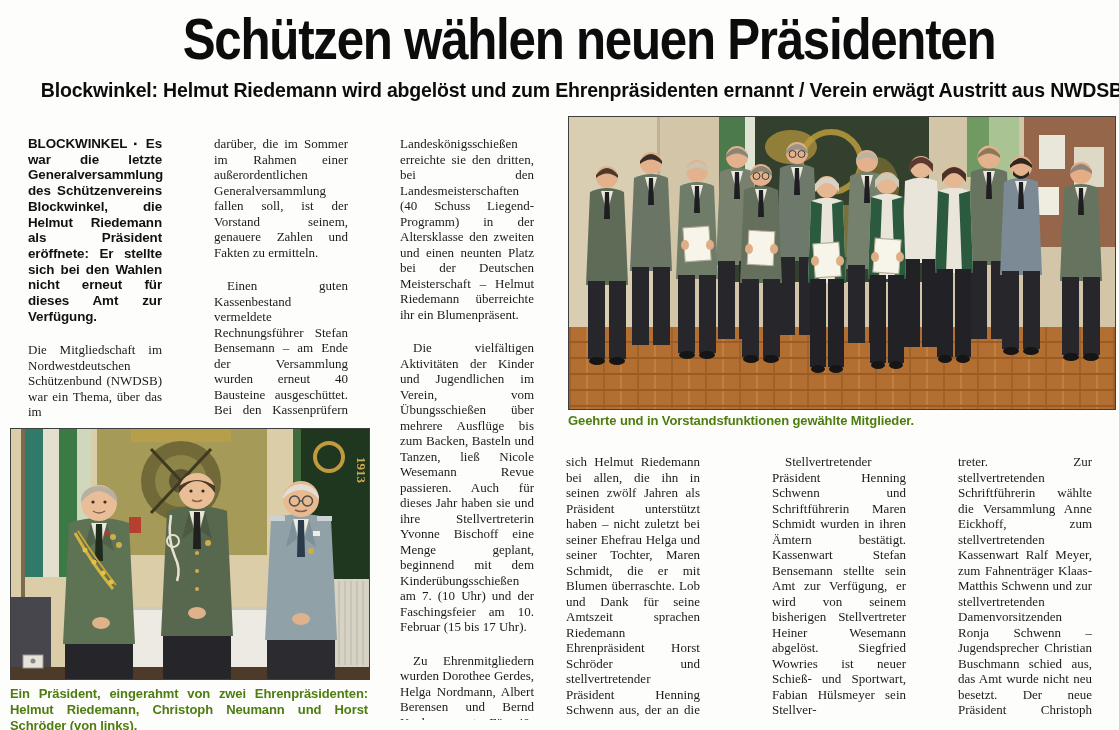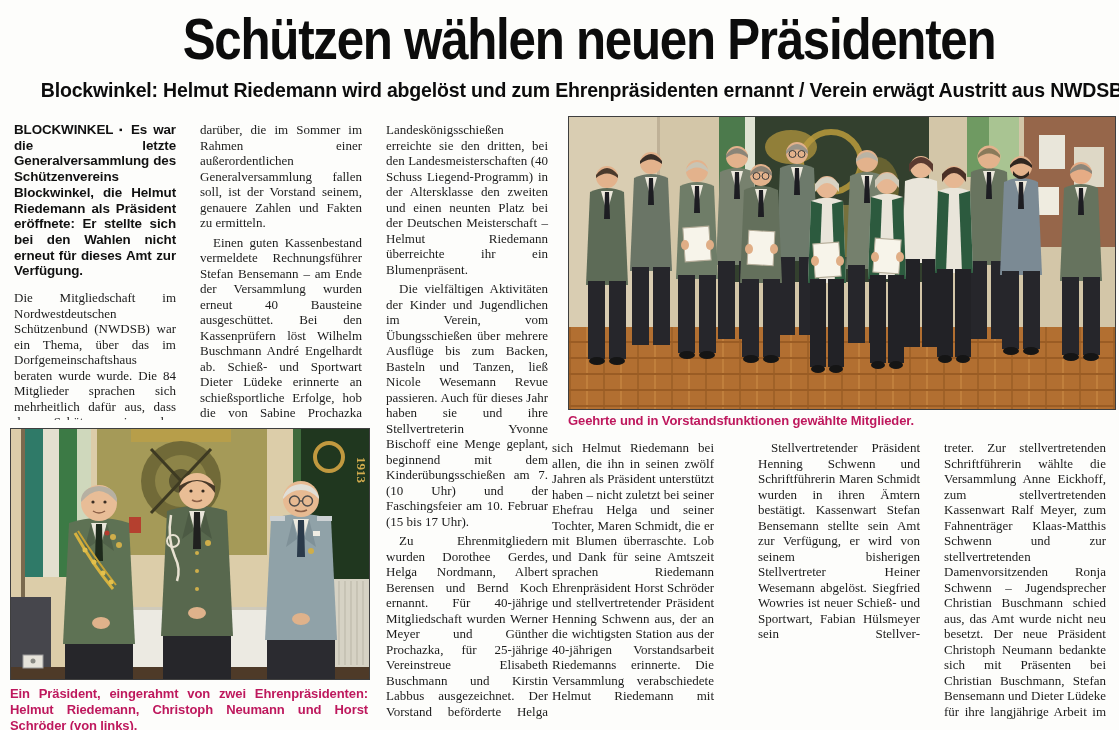--- a/index.html
+++ b/index.html
@@ -8,31 +8,31 @@
 
   .headline { position:absolute; left:0; top:0; width:100%; text-align:center; white-space:nowrap;padding-left:30px; }
   .headline .cond { display:inline-block; transform:scaleX(.85); transform-origin:center;
           font:bold 58px/78px "Liberation Sans", sans-serif; letter-spacing:-1.5px; color:#0c0c0c; }
   .subheadline { position:absolute; left:0; top:77px; width:100%; white-space:nowrap; }
   .subheadline .cond { display:inline-block; transform:scaleX(.93); transform-origin:center;
           font:bold 21px/26px "Liberation Sans", sans-serif; letter-spacing:-.2px; color:#0c0c0c; }
 
   .col { position:absolute; width:170px; text-align:justify; color:#1b1b1b;
          font-size:13px; line-height:15.5px; overflow:hidden; }
-  .col p { margin:4px; }
+  .col p { margin:18px; }
   .col p.ind { text-indent:13px; }
   .col p.run { text-align-last:justify; }
   .lead { font-family:"Liberation Sans", sans-serif; font-weight:700; font-size:13.4px;
           line-height:15.7px; letter-spacing:-.1px; margin-bottom:11px !important; color:#111; }
   .sq { font-size:10px; vertical-align:1px; }
 
   .photo { position:absolute; border:1px solid #3f3f3f; background:#cfc2a5; overflow:hidden; }
   .photo svg { display:block; }
   .caption { position:absolute; font:bold 13px/16px "Liberation Sans", sans-serif;
-             color:#be185d; text-align:justify; letter-spacing:-.1px; }
+             color:#4d7c0f; text-align:justify; letter-spacing:-.1px; }
 </style>
 </head>
 <body>
 
 <div class="page">
 
   <div class="headline">
     <span class="cond">Schützen wählen neuen Präsidenten</span>
   </div>
   <div class="subheadline">

